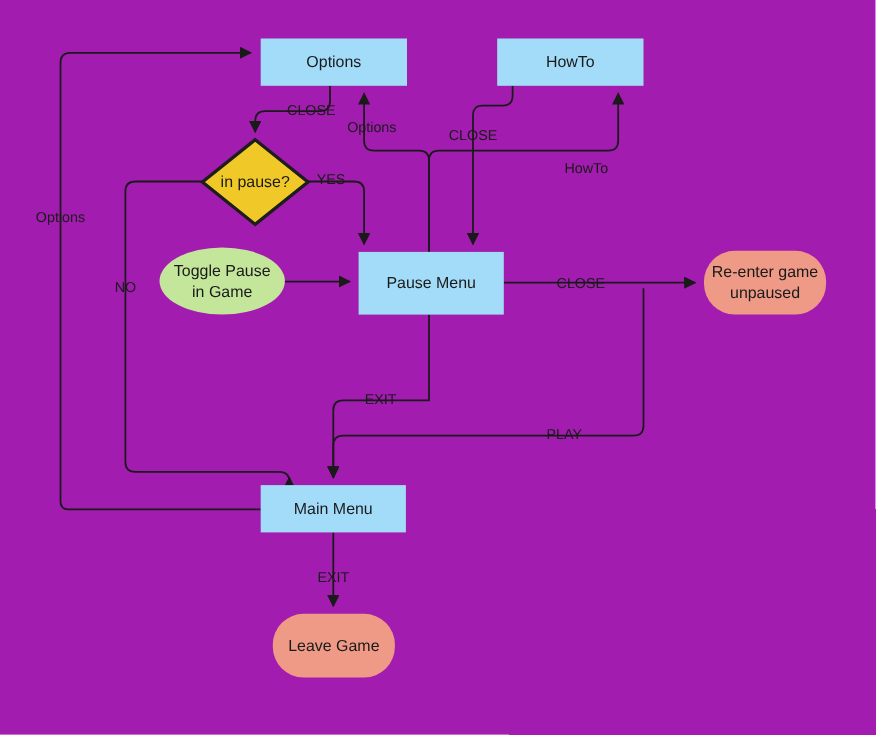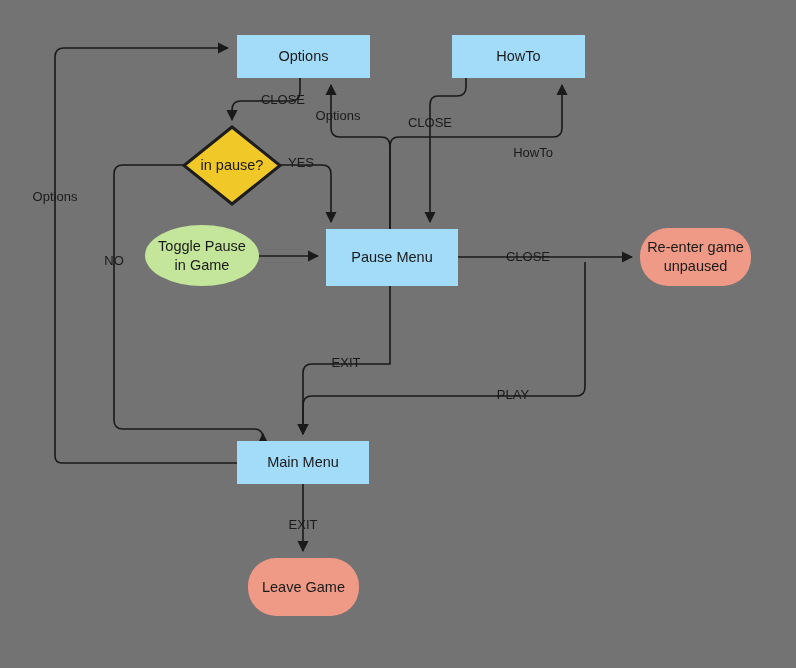--- a/index.html
+++ b/index.html
@@ -10,21 +10,21 @@
   body {
     width: 796px;
     height: 668px;
     font-family: "Liberation Sans", sans-serif;
     overflow: hidden;
   }
   #canvas {
     position: relative;
     width: 796px;
     height: 668px;
-    background: #737373;
+    background: #a21caf;
   }
   svg.flow {
     position: absolute;
     left: 0;
     top: 0;
     width: 796px;
     height: 668px;
   }
   .edge {
     fill: none;

